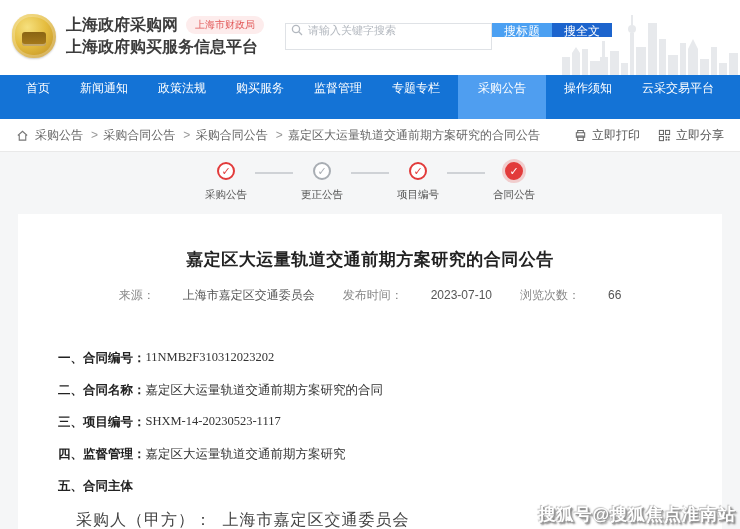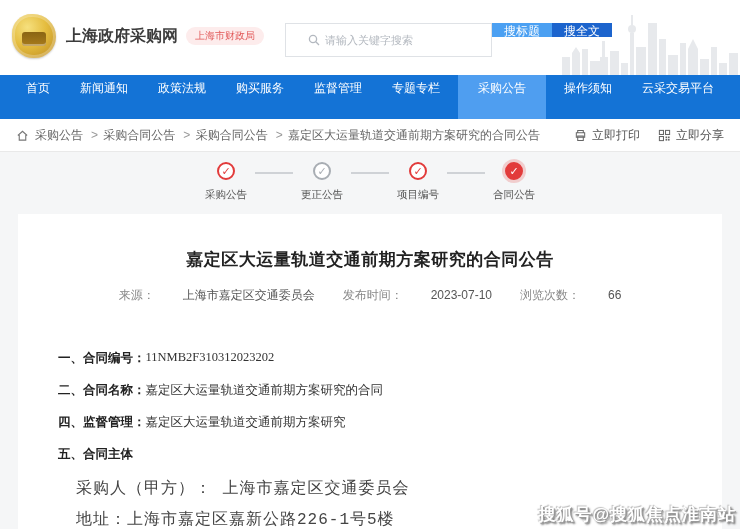--- a/index.html
+++ b/index.html
@@ -11,21 +11,21 @@
   .site-header { position:relative; height:75px; background:#ffffff; overflow:hidden; }
   .logo-wrap { position:absolute; left:12px; top:14px; display:flex; align-items:center; gap:10px; z-index:2; }
   .logo-emblem { width:44px; height:44px; border-radius:46% 54% 50% 50%; background:radial-gradient(circle at 35% 30%, #f6e07e 0%, #e4bc3e 45%, #b9861f 100%); box-shadow:inset 0 0 0 3px rgba(255,255,255,.25), 0 1px 2px rgba(0,0,0,.2); position:relative; }
   .logo-emblem::after { content:""; position:absolute; left:10px; top:18px; width:24px; height:14px; border-radius:3px; background:linear-gradient(#8a6413,#a87c1c); box-shadow:inset 0 -2px 0 rgba(255,255,255,.35); }
   .site-titles { line-height:1.35; }
   .t1 { font-size:16px; font-weight:bold; color:#3c3c3c; display:flex; align-items:center; gap:8px; }
   .t2 { font-size:16px; font-weight:bold; color:#3c3c3c; }
   .badge { font-size:10px; font-weight:normal; color:#e25a5a; background:#fdecec; border-radius:9px; padding:2px 9px; white-space:nowrap; }
 
   .search-area { position:absolute; left:285px; top:23px; display:flex; z-index:2; }
-  .search-box { display:flex; align-items:center; width:207px; height:34px; background:#fff; border:1px solid #dfe2e6; padding:0 22px; }
+  .search-box { display:flex; align-items:flex-start; width:207px; height:27px; background:#fff; border:1px solid #dfe2e6; padding:0 5px; }
   .search-box input { border:none; outline:none; width:100%; font-size:11px; color:#333; background:transparent; }
   .search-box input::placeholder { color:#b3b8bf; }
   .mag-icon { margin-right:5px; flex:none; }
   .btn-search { height:14px; border:none; color:#fff; font-size:12px; cursor:pointer; padding:0 12px; }
   .btn-search.title { background:#4ba0f2; }
   .btn-search.full { background:#1c64cd; }
 
   .skyline { position:absolute; right:0; bottom:0; z-index:1; }
 
   
@@ -78,20 +78,21 @@
 <div class="page">
 
   <header class="site-header">
     <div class="logo-wrap">
       <div class="logo-emblem"></div>
       <div class="site-titles">
         <div class="t1">
           <span>上海政府采购网</span>
           <span class="badge">上海市财政局</span>
         </div>
+        <div class="t2">上海政府购买服务信息平台</div>
       </div>
     </div>
 
     <div class="search-area">
       <div class="search-box">
         <svg class="mag-icon icon-svg" width="12" height="12" viewBox="0 0 12 12">
             <circle cx="5" cy="5" r="3.6" fill="none" stroke="#b3b8bf" stroke-width="1.3"></circle>
             <line x1="7.8" y1="7.8" x2="11" y2="11" stroke="#b3b8bf" stroke-width="1.3"></line>
           </svg>
         <input type="text" placeholder="请输入关键字搜索" style="">
@@ -210,20 +211,24 @@
     <div class="items">
       <div class="item-row">
         <span class="item-label">一、合同编号：</span>
         <span class="item-value">11NMB2F310312023202</span>
       </div>
       <div class="item-row">
         <span class="item-label">二、合同名称：</span>
         <span class="item-value">嘉定区大运量轨道交通前期方案研究的合同</span>
       </div>
       <div class="item-row">
+        <span class="item-label">三、项目编号：</span>
+        <span class="item-value">SHXM-14-20230523-1117</span>
+      </div>
+      <div class="item-row">
         <span class="item-label">四、监督管理：</span>
         <span class="item-value">嘉定区大运量轨道交通前期方案研究</span>
       </div>
       <div class="item-row">
         <span class="item-label">五、合同主体</span>
         <span class="item-value"></span>
       </div>
       <div class="party-lines">
         <div class="party-line">采购人（甲方）： 上海市嘉定区交通委员会</div>
         <div class="party-line">地址：上海市嘉定区嘉新公路226-1号5楼</div>

